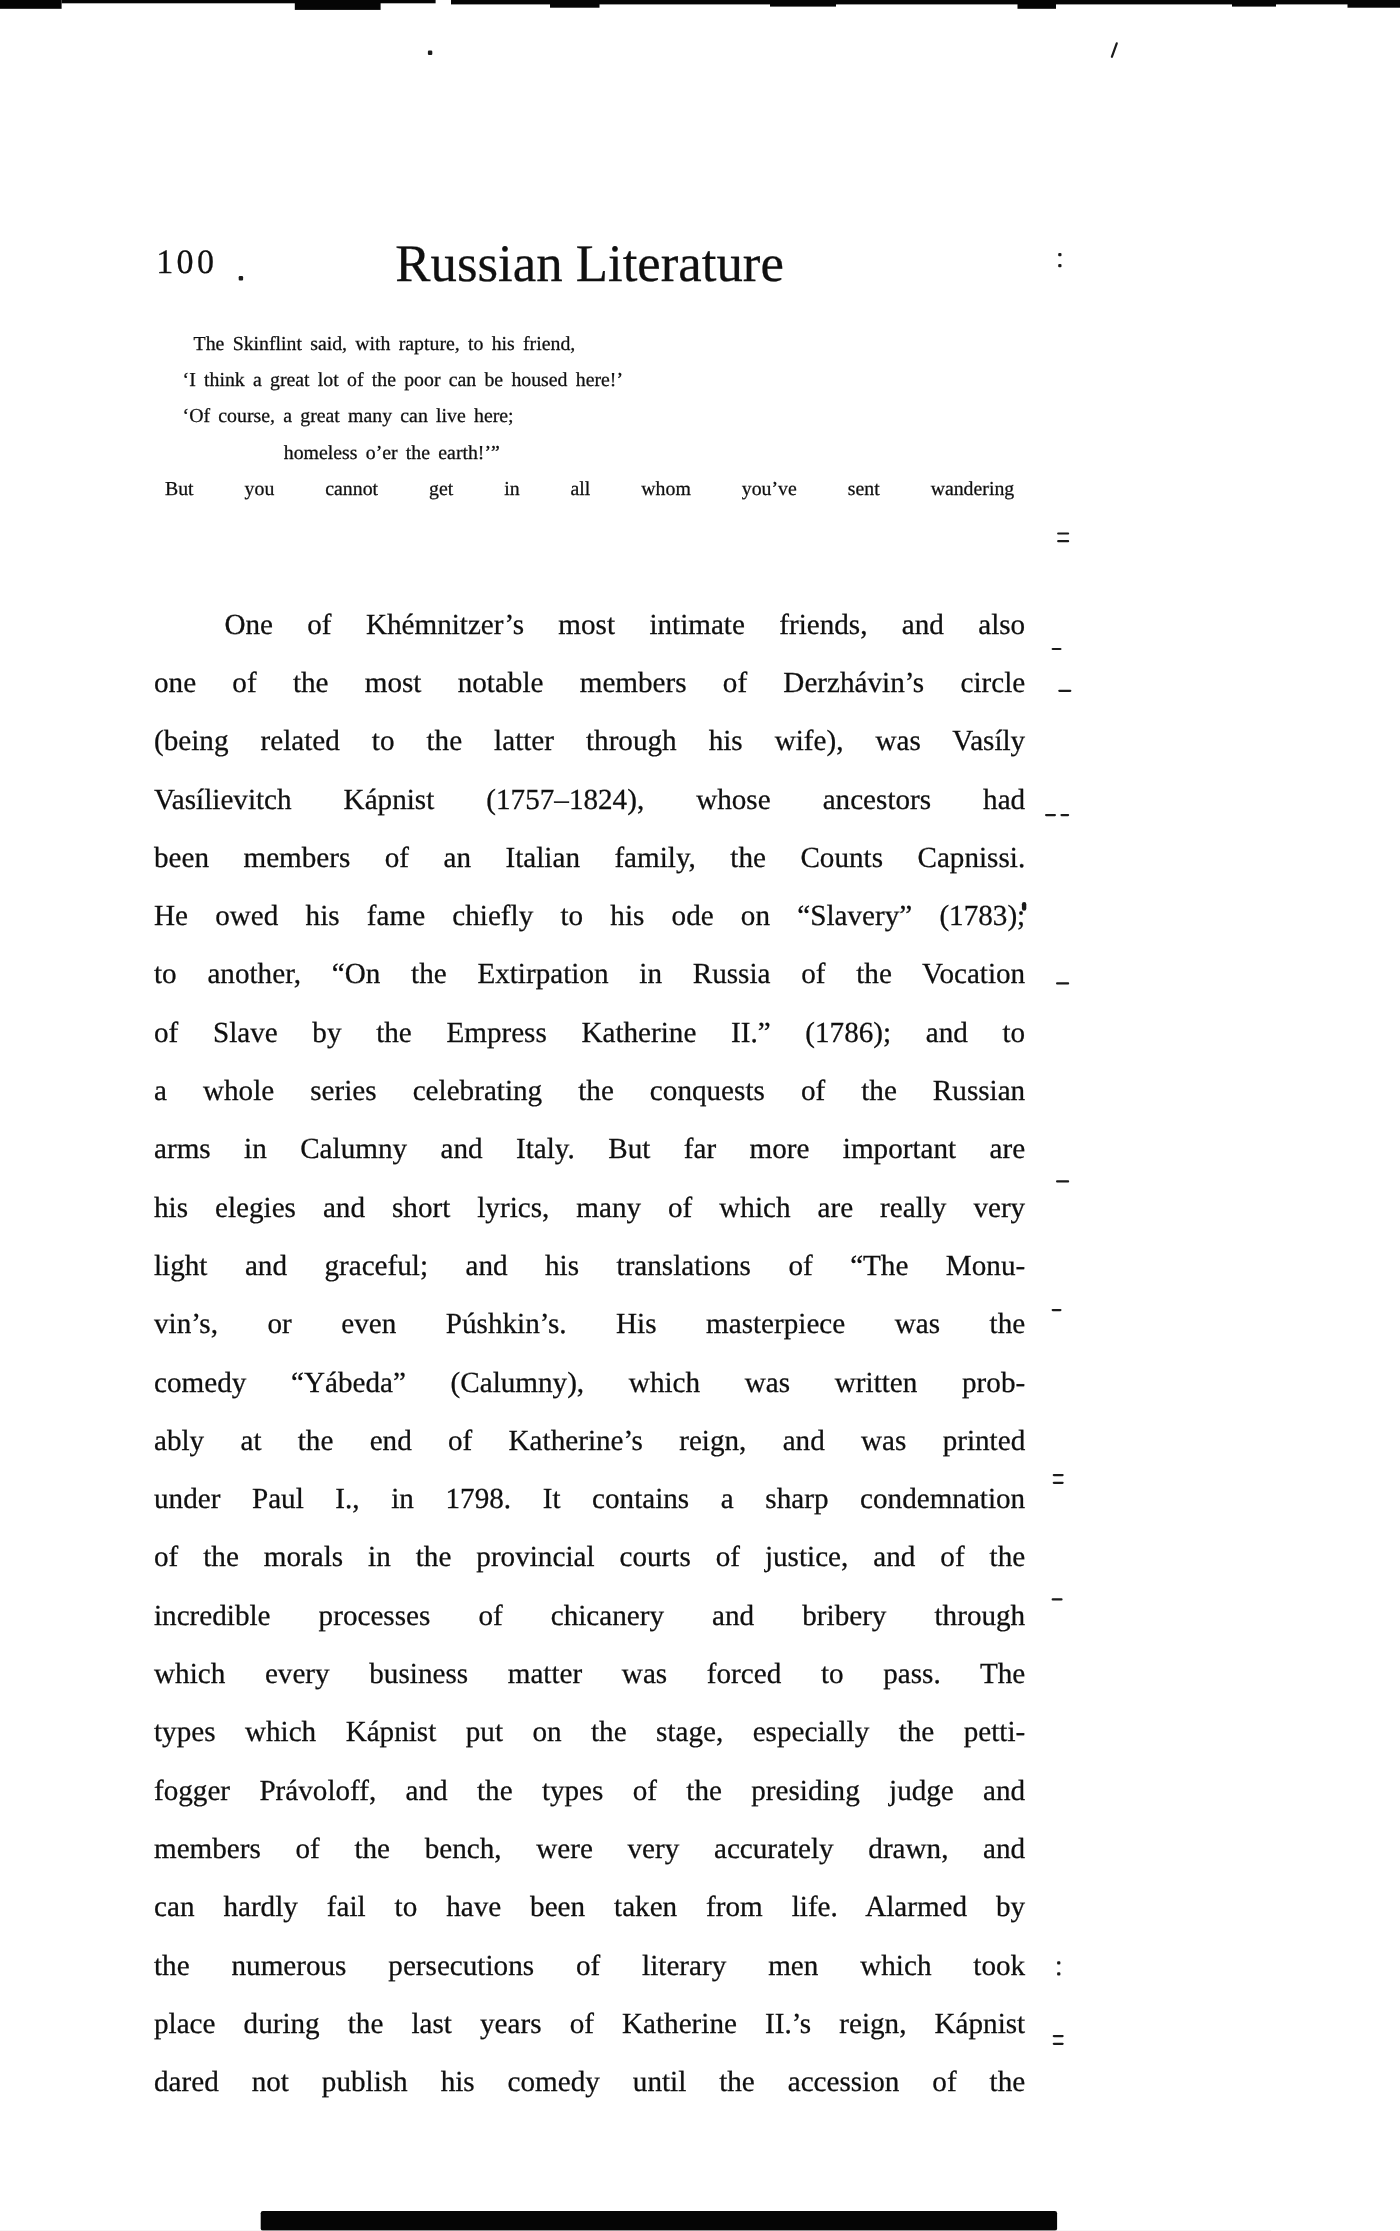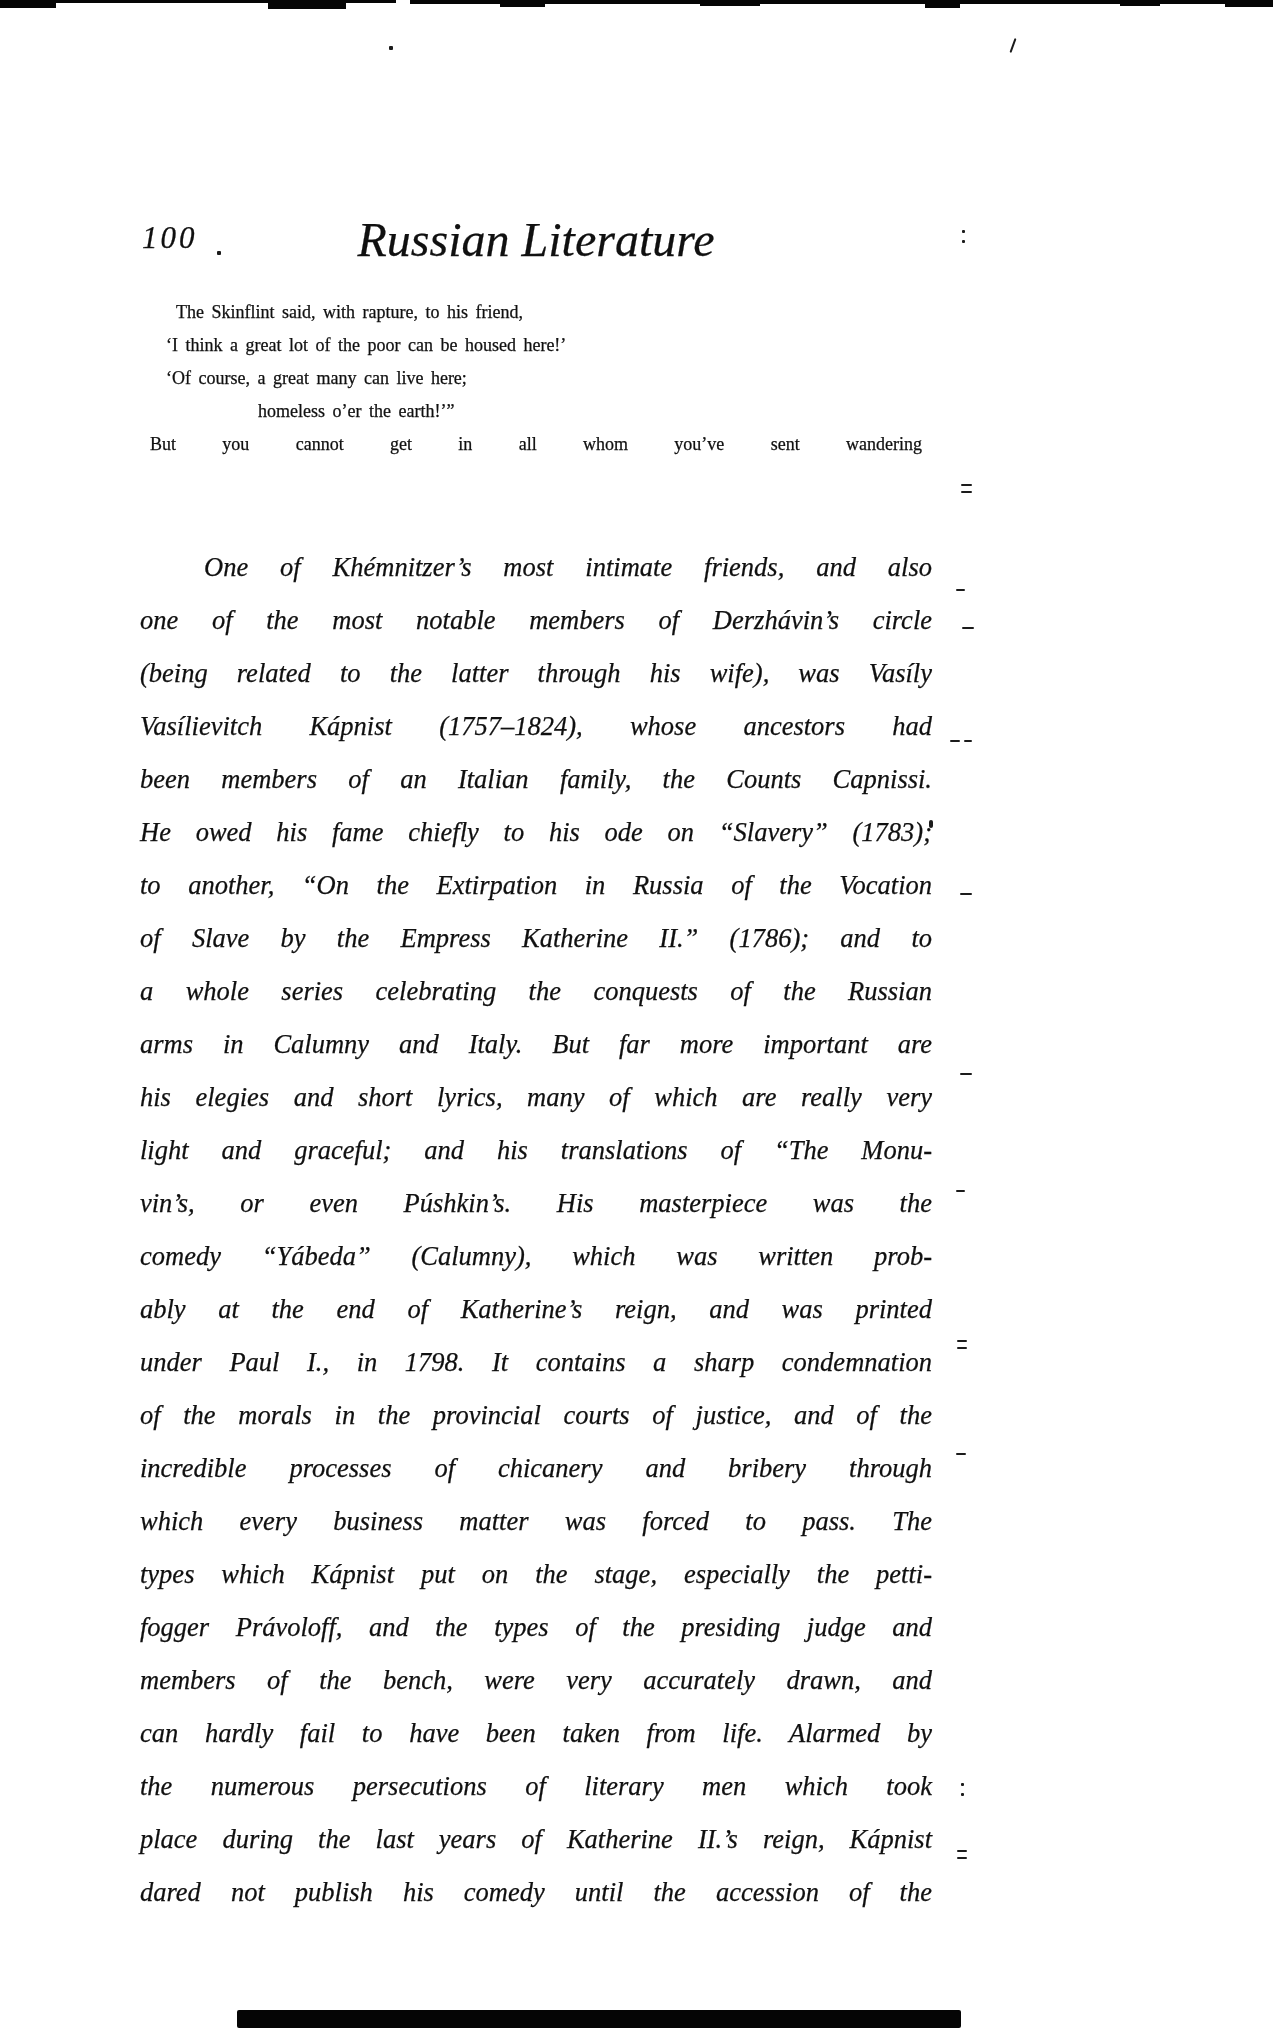--- a/index.html
+++ b/index.html
@@ -22,34 +22,34 @@
   .e-f{left:700px;top:0;width:60px;height:6px;}
   .e-g{left:925px;top:0;width:35px;height:8px;}
   .e-h{left:1120px;top:0;width:40px;height:6px;}
   .e-i{left:1225px;top:0;width:48px;height:7px;}
   
   .bottom-bar{position:absolute;left:237px;top:2010px;width:724px;height:18px;background:#050505;border-radius:2px;}
   
   .speck{position:absolute;background:#1b1b1b;border-radius:1px;}
   
   .content{position:absolute;left:140px;top:0;width:792px;}
-  .header{position:absolute;top:212px;left:0;width:792px;height:52px;font-style:italic;}
+  .header{position:absolute;top:212px;left:0;width:792px;height:52px;}
   .pagenum{position:absolute;left:2px;top:8px;font-size:31px;letter-spacing:3px;}
   .title{position:absolute;left:0;top:0;width:100%;text-align:center;font-size:48px;}
   
   .quote{position:absolute;top:296px;left:10px;width:772px;font-size:18px;line-height:33px;word-spacing:3px;}
   .q-line{white-space:nowrap;}
   .q-line.q1{padding-left:26px;}
   .q-line.q2{padding-left:16px;}
   .q-line.q3{padding-left:16px;}
   .q-line.q4{padding-left:0;white-space:normal;text-align:justify;text-align-last:justify;word-spacing:0;}
   .q-line.q5{padding-left:108px;}
   
   .para{position:absolute;top:541px;left:0;width:792px;font-size:26.5px;line-height:53px;}
-  .p-line{height:53px;text-align:justify;text-align-last:justify;overflow:visible;font-style:italic;}
+  .p-line{height:53px;text-align:justify;text-align-last:justify;overflow:visible;}
   .p-line.first{padding-left:64px;}
 </style>
 </head>
 <body>
 
 <div class="page">
 
   <div class="edge e-a"></div>
   <div class="edge e-b"></div>
   <div class="edge e-c"></div>

